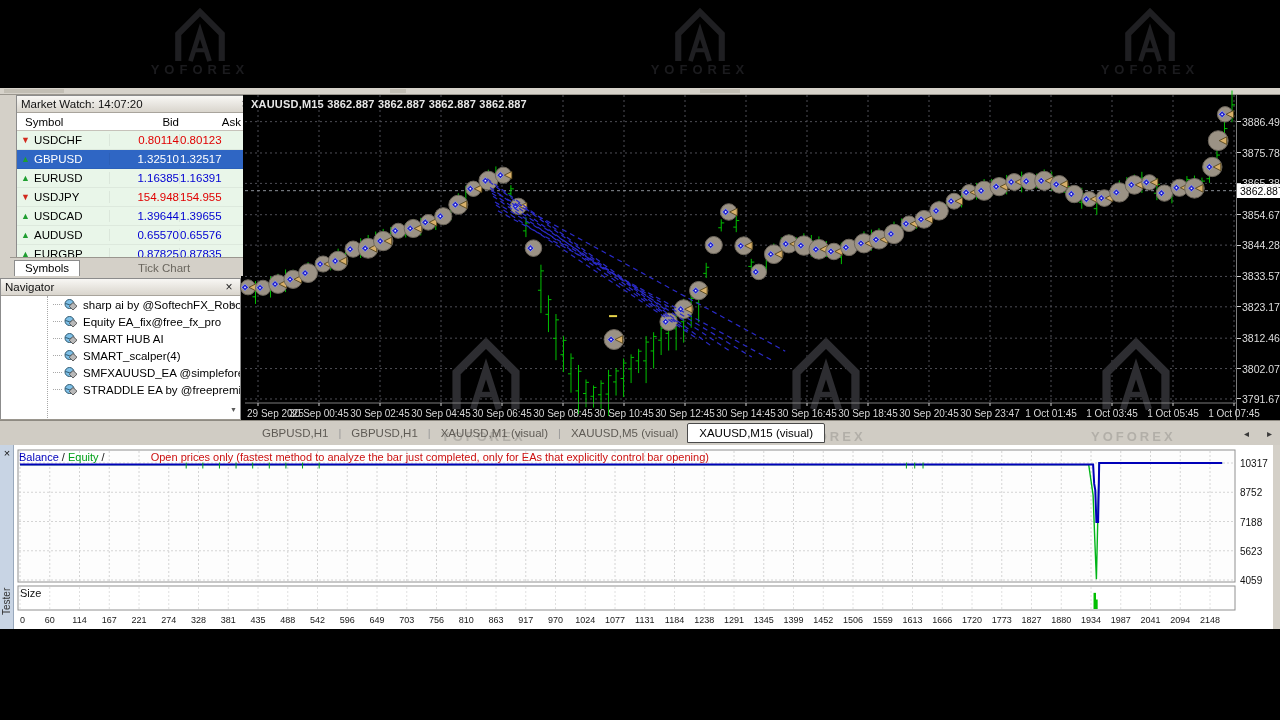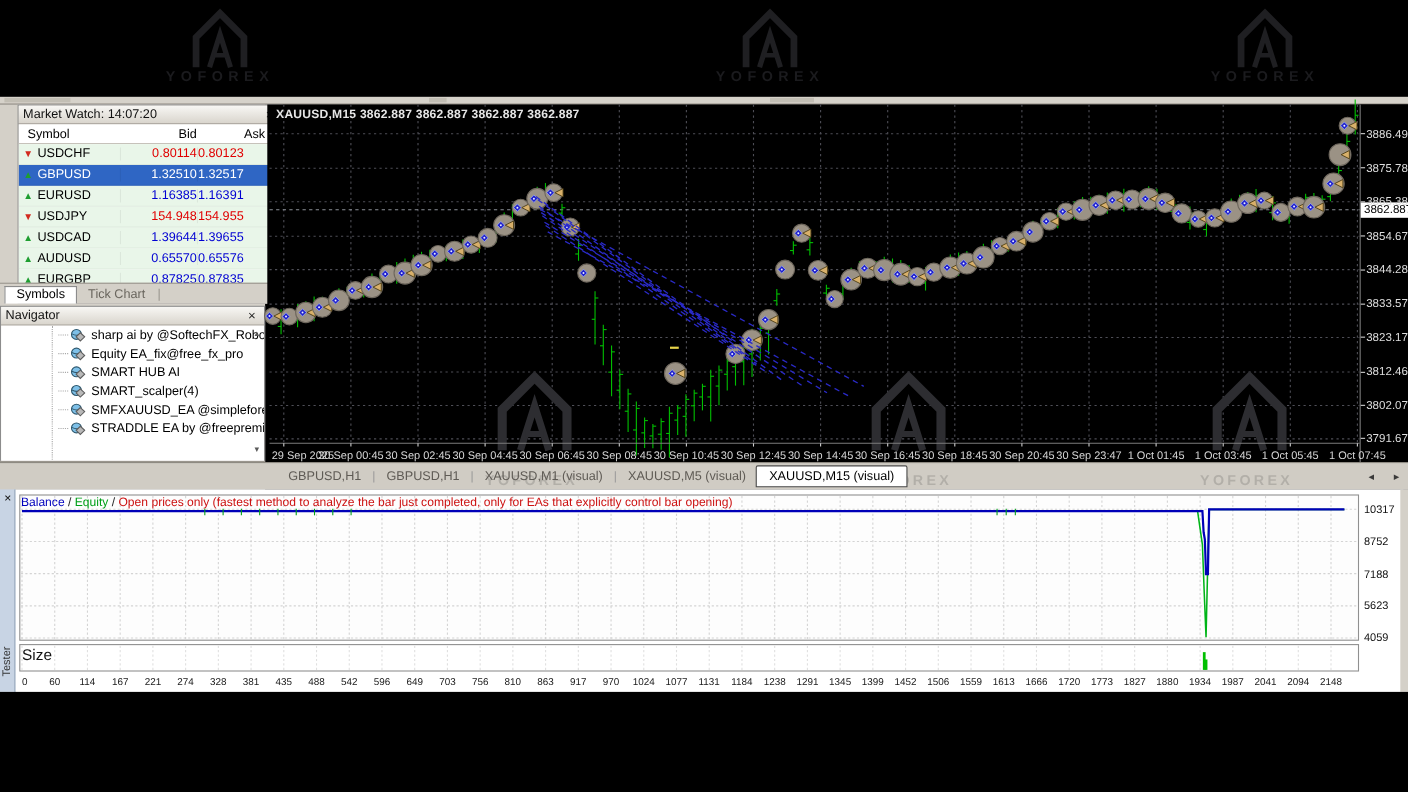--- a/index.html
+++ b/index.html
@@ -77,21 +77,21 @@
   
   #tester{position:absolute;left:0;top:445px;width:1280px;height:184px;background:#fff;}
   #tester-side{position:absolute;left:0;top:0;width:14px;height:184px;background:#c8d4e4;border-right:1px solid #98a8bc;}
   #tester-side .closex{position:absolute;top:2px;left:0;width:14px;font-size:11px;color:#111;}
   #tester-side-label{position:absolute;left:1px;top:158px;font-size:10px;color:#333;
      transform:rotate(-90deg);transform-origin:6px 6px;white-space:nowrap;}
   #tester-svg{position:absolute;left:14px;top:0;width:1262px;height:184px;}
   #tester-legend{position:absolute;left:19px;top:6px;font-size:11px;white-space:nowrap;z-index:2;}
   #tester-ylabels{position:absolute;left:1238px;top:0;width:42px;height:184px;}
   #tester-ylabels span{position:absolute;left:2px;font-size:10px;color:#111;}
-  #size-label{position:absolute;left:20px;top:142px;font-size:14px;color:#111;z-index:2;}
+  #size-label{position:absolute;left:20px;top:142px;font-size:11px;color:#111;z-index:2;}
   #tester-right-strip{position:absolute;left:1273px;top:0;width:7px;height:184px;background:#d4d0c8;}
 </style>
 </head>
 <body>
 
 <div id="root">
 
   <svg id="top-watermarks" style="position:absolute;left:0;top:0;width:1280px;height:88px;">
       <g transform="translate(172.8,4) scale(0.68)" fill="none" stroke="#1f1f22" stroke-width="9">
         <path d="M8,84 L8,44 L40,12 L72,44 L72,84"></path>
@@ -171,21 +171,21 @@
         </div>
         <div class="mw-row">
           <span class="dir up">▲</span>
           <span class="sym">EURGBP</span>
           <span class="bid up">0.87825</span>
           <span class="ask up">0.87835</span>
         </div>
       </div>
     <span class="scroll-glyph" style="top:160px;right:4px;position:absolute;">▼</span>
   </div>
-  <div class="panel-tabs" style="position:absolute;left:0;top:257px;width:246px;" id="mw-tabs">
+  <div class="panel-tabs" style="position:absolute;left:10px;top:257px;width:246px;gap:48px;" id="mw-tabs">
       <span class="ptab active">Symbols</span>
       <span class="ptab">Tick Chart</span>
       <span class="ptab-sep">|</span>
     </div>
 
   <div class="panel" id="navigator" style="top:278px;height:141px;">
     <div class="titlebar">
       <span class="t">Navigator</span>
       <span class="closex">×</span>
     </div>
@@ -1151,21 +1151,21 @@
         <line x1="255.30167597765364" y1="17.5" x2="255.30167597765364" y2="23.5" stroke="#00a018" stroke-width="1"></line>
         <line x1="271.9217877094972" y1="17.5" x2="271.9217877094972" y2="23.5" stroke="#00a018" stroke-width="1"></line>
         <line x1="288.5418994413408" y1="17.5" x2="288.5418994413408" y2="23.5" stroke="#00a018" stroke-width="1"></line>
         <line x1="305.1620111731844" y1="17.5" x2="305.1620111731844" y2="23.5" stroke="#00a018" stroke-width="1"></line>
         <line x1="892.4059590316573" y1="17.5" x2="892.4059590316573" y2="23.5" stroke="#00a018" stroke-width="1"></line>
         <line x1="900.7160148975792" y1="17.5" x2="900.7160148975792" y2="23.5" stroke="#00a018" stroke-width="1"></line>
         <line x1="909.0260707635009" y1="17.5" x2="909.0260707635009" y2="23.5" stroke="#00a018" stroke-width="1"></line>
         <line x1="1080.7672253258845" y1="164" x2="1080.7672253258845" y2="147.85" stroke="#00bf00" stroke-width="2.5"></line>
         <line x1="1082.4292364990688" y1="164" x2="1082.4292364990688" y2="154.5" stroke="#00bf00" stroke-width="2.5"></line>
       </svg>
-    <div id="tester-legend"><span style="color: rgb(0, 0, 189);">Balance</span><span style="color: rgb(26, 26, 26);"> / </span><span style="color: rgb(0, 160, 24);">Equity</span><span style="color: rgb(26, 26, 26);"> / </span><span style="color: rgb(204, 17, 17);">Open prices only (fastest method to analyze the bar just completed, only for EAs that explicitly control bar opening)</span></div>
+    <div id="tester-legend"><span style="color: rgb(0, 0, 189);">Balance</span><span style="color: rgb(26, 26, 26);"> / </span><span style="color: rgb(0, 160, 24);">Equity</span><span style="color: rgb(26, 26, 26);"> / </span><span style="color: rgb(204, 17, 17); margin-left: 43px;">Open prices only (fastest method to analyze the bar just completed, only for EAs that explicitly control bar opening)</span></div>
     <span id="size-label">Size</span>
     <div id="tester-ylabels">
         <span style="top: 13px;">10317</span>
         <span style="top: 42.2593px;">8752</span>
         <span style="top: 71.5px;">7188</span>
         <span style="top: 100.759px;">5623</span>
         <span style="top: 130px;">4059</span>
       </div>
     <div id="tester-right-strip"></div>
     <div id="tester-side">

